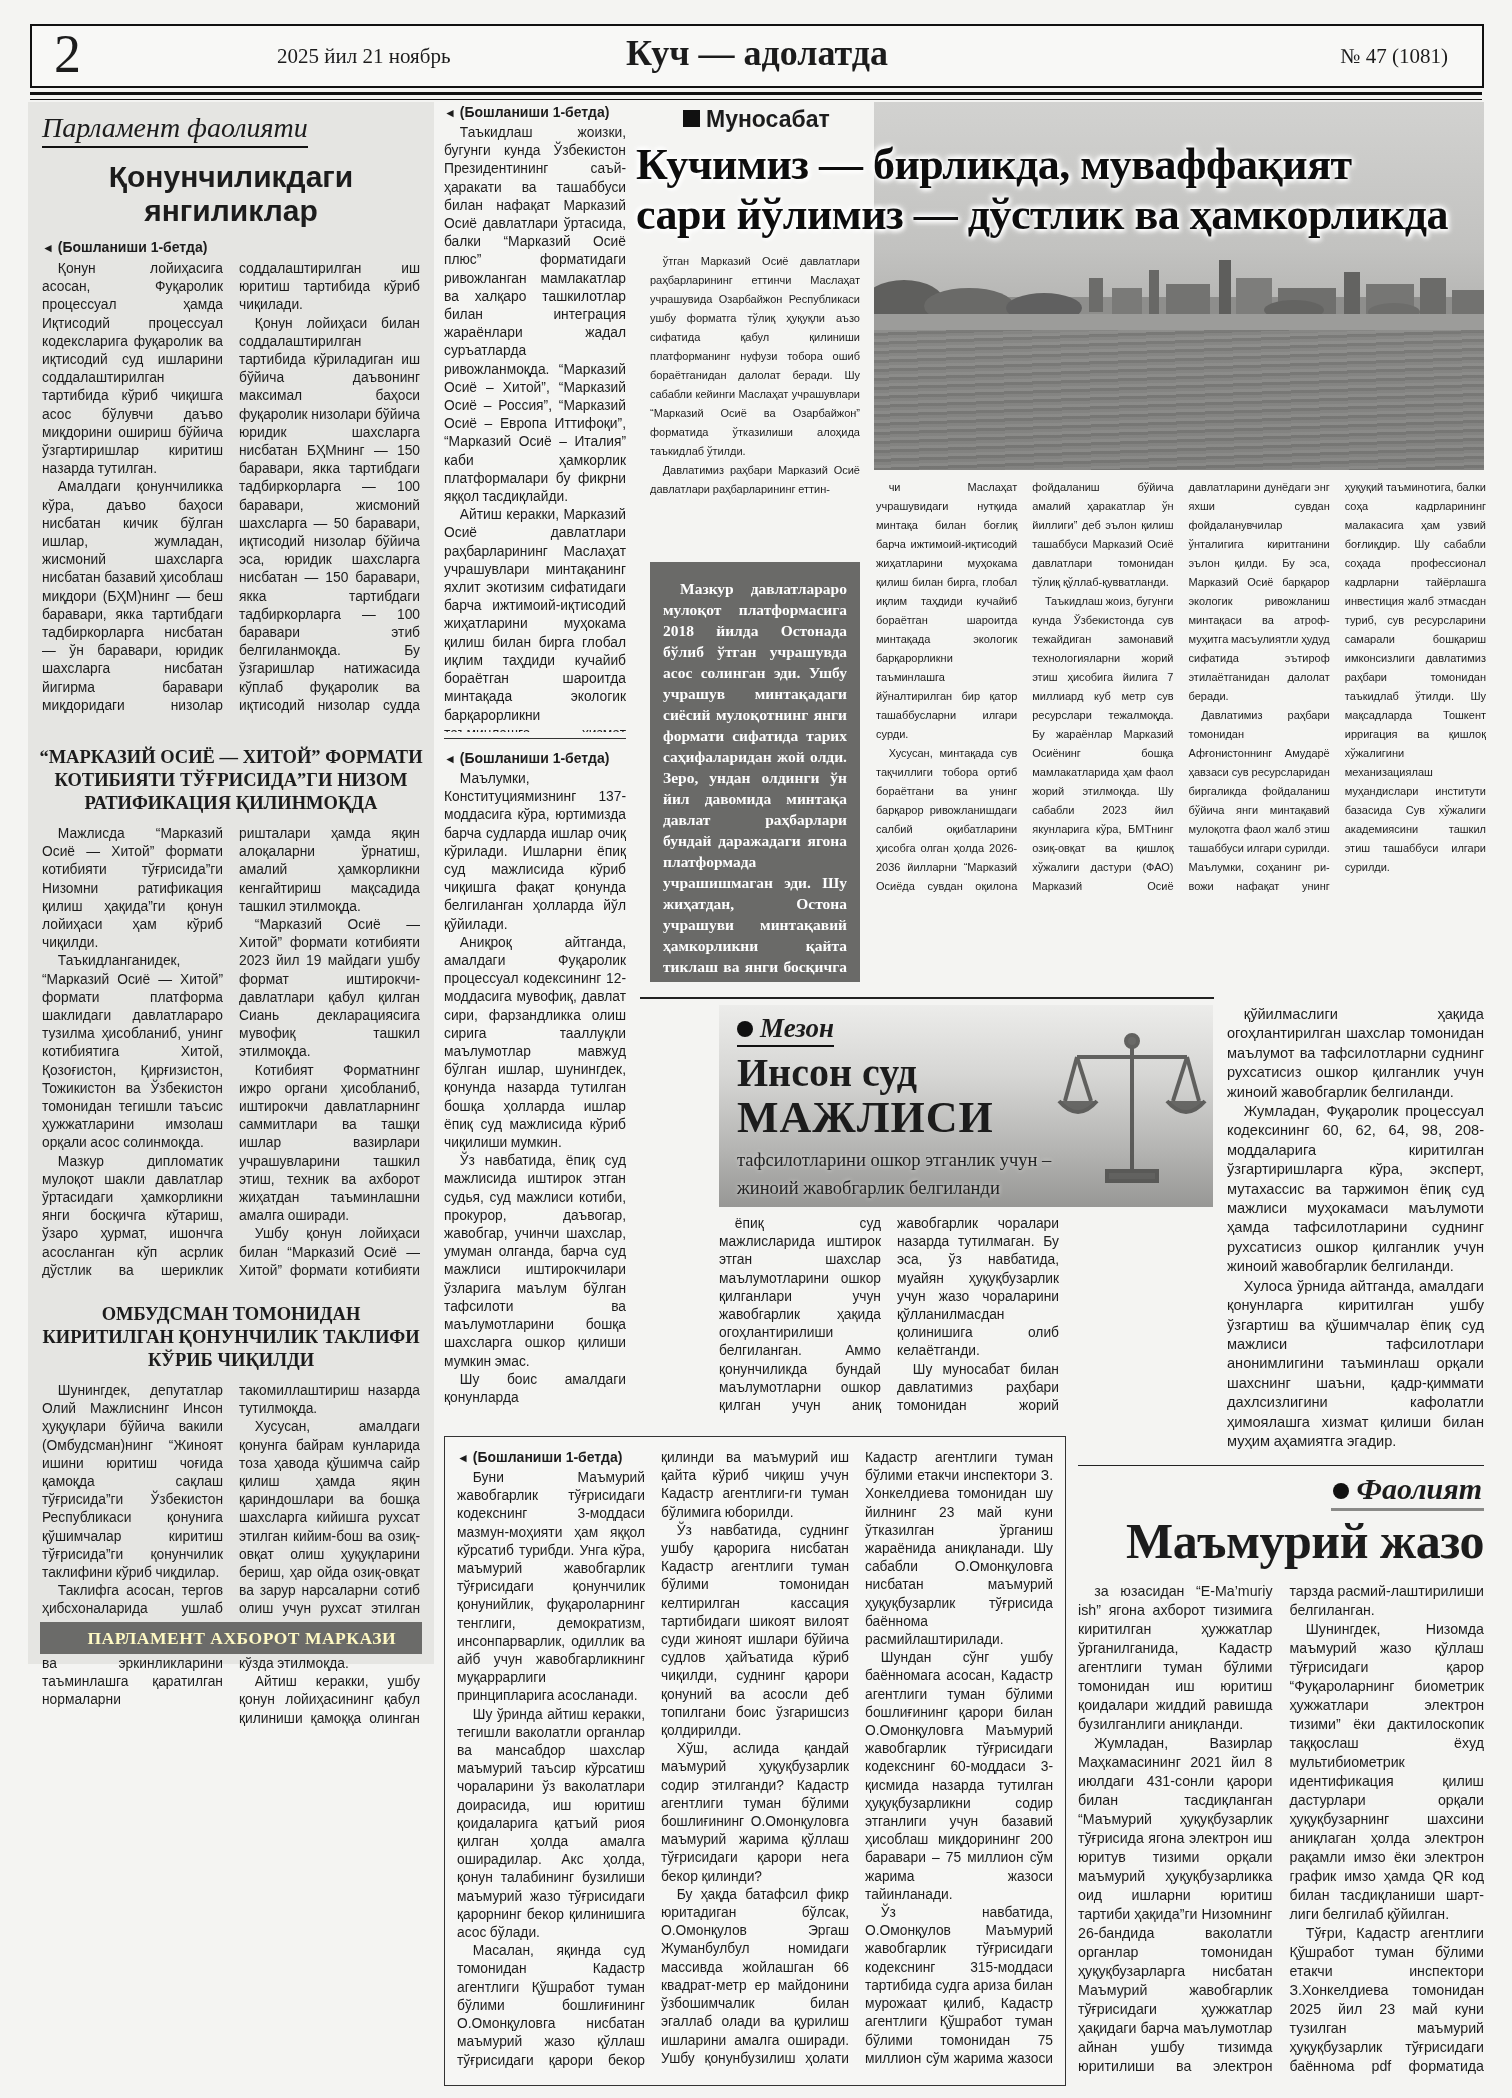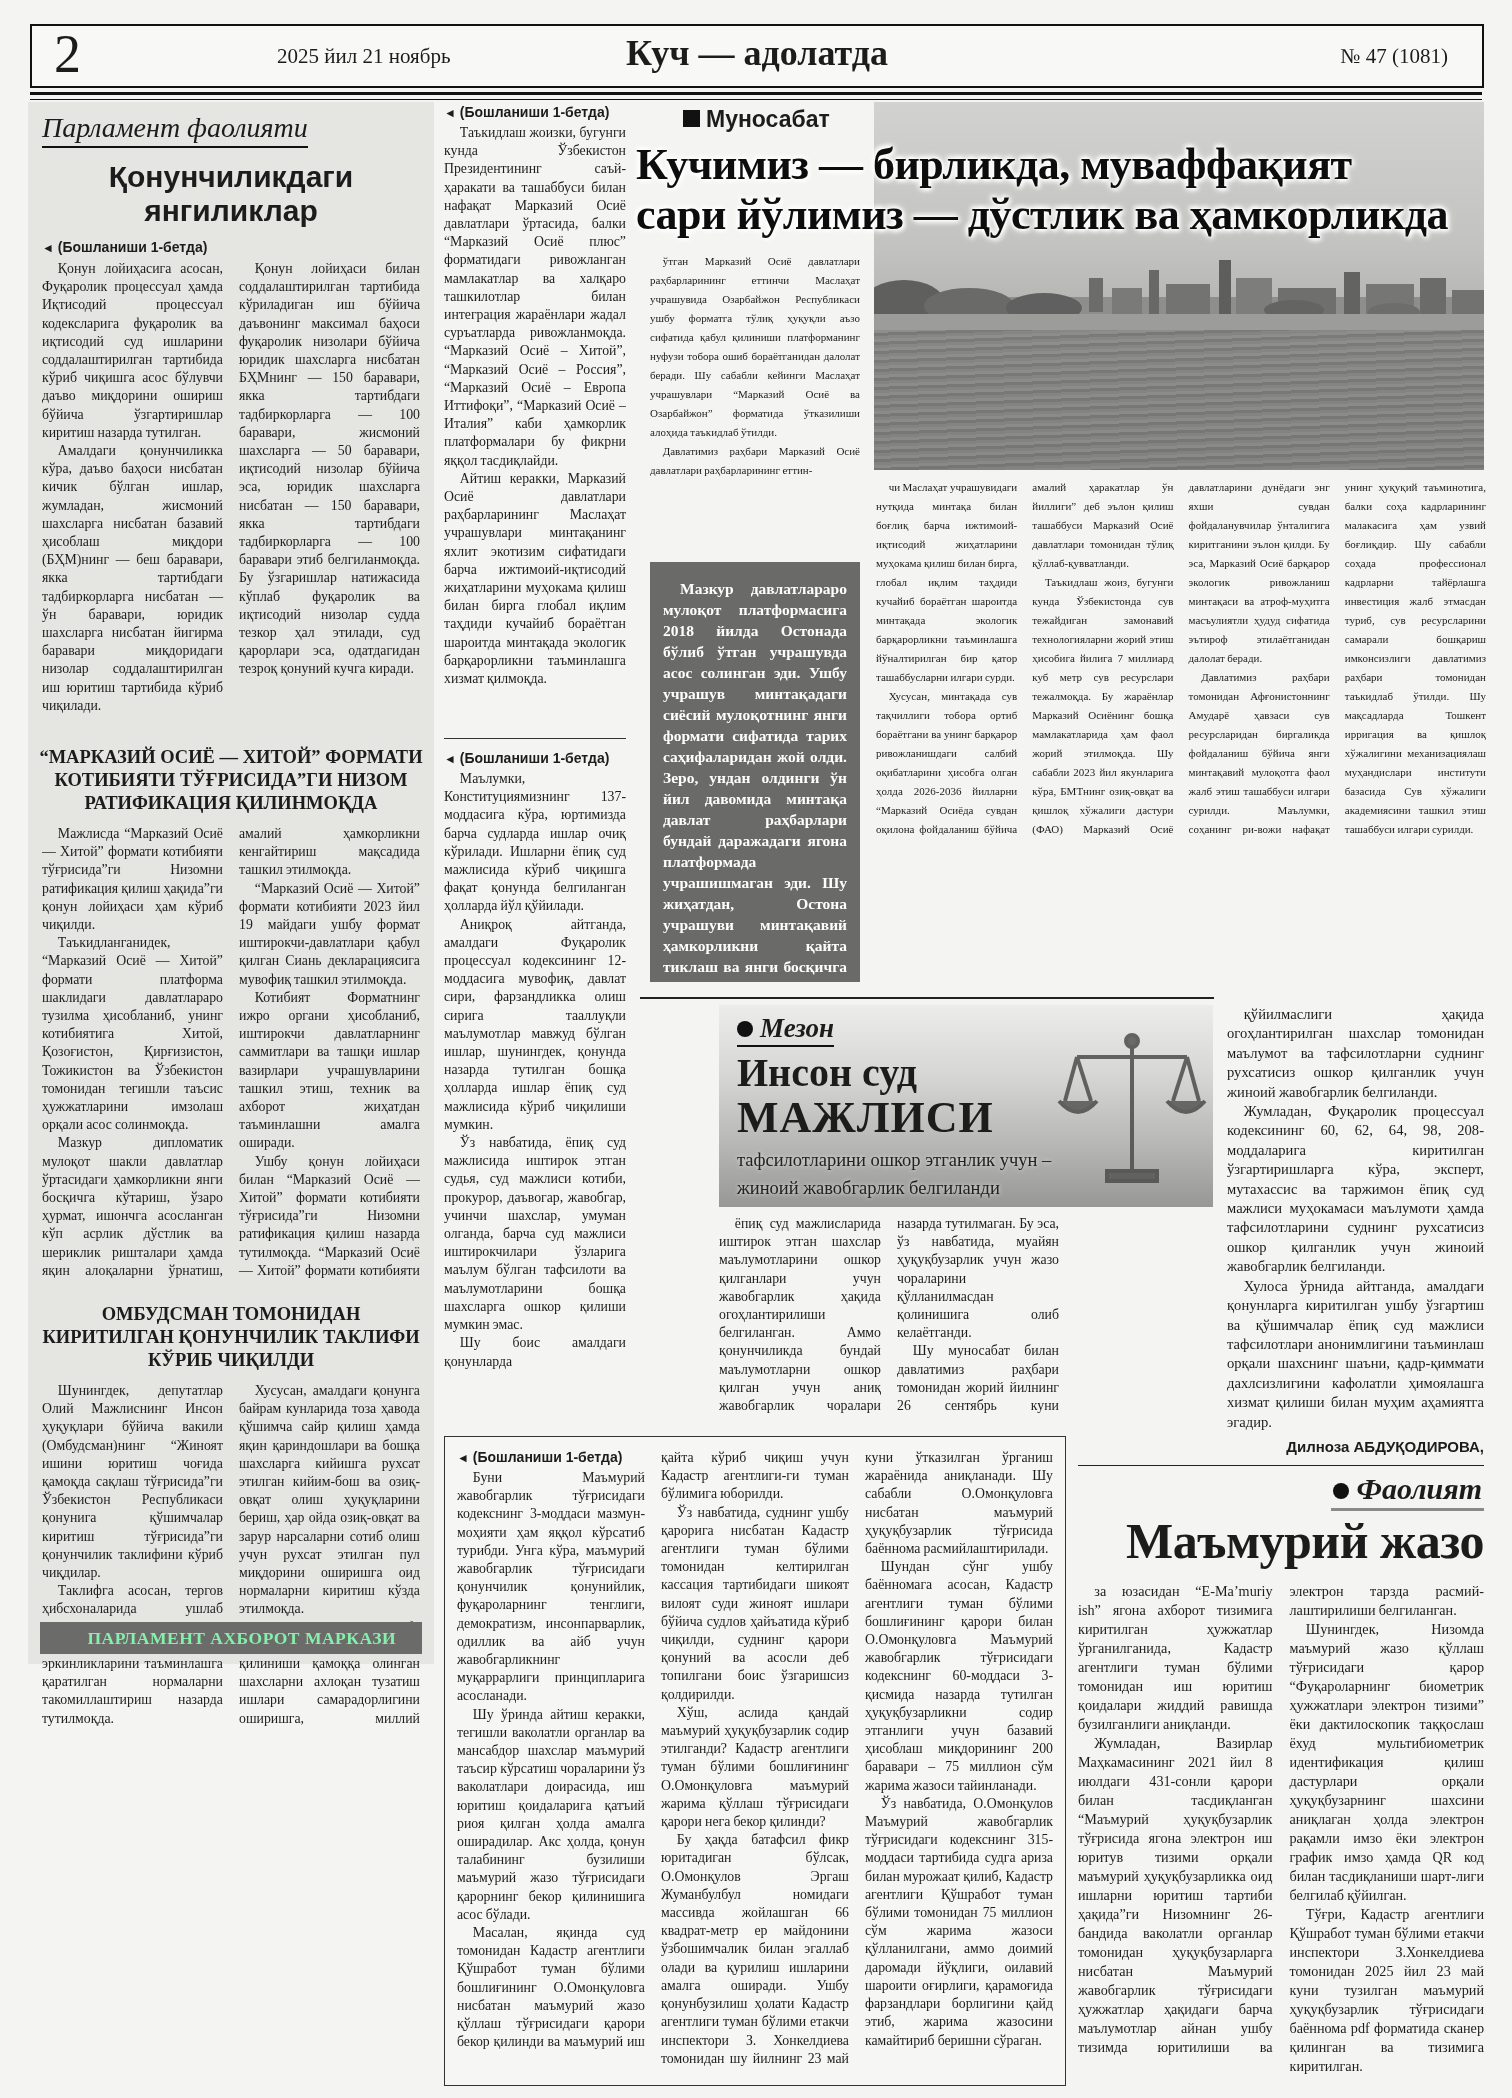--- a/index.html
+++ b/index.html
@@ -11,37 +11,37 @@
   .pagenum{font-family:"Liberation Serif",serif;font-size:54px;line-height:54px;
     padding:0 26px 4px 22px;font-weight:400;}
   .pub-date{font-family:"Liberation Serif",serif;font-size:21px;margin-left:170px;}
   .mast-title{font-family:"Liberation Serif",serif;font-weight:bold;font-size:36px;
     position:absolute;left:0;right:0;text-align:center;top:6px;}
   .issue-no{font-family:"Liberation Serif",serif;font-size:21px;position:absolute;right:34px;}
   .top-rule{position:absolute;left:30px;width:1452px;height:0;border-top:3.5px solid #111;top:92px;}
   .top-rule2{position:absolute;left:30px;width:1452px;height:0;border-top:1.5px solid #111;top:99px;}
   
   .body-text p{margin:0;text-indent:1.15em;font-size:13.8px;line-height:18.2px;
-    text-align:justify;word-spacing:-0.3px;font-family:Liberation Serif, serif;}
+    text-align:justify;word-spacing:-0.3px;}
   .cont-label{font-weight:bold;font-size:14px;margin:0 0 4px 0;}
   .tri{font-size:12px;}
   
   .gray-panel{position:absolute;left:28px;top:102px;width:406px;height:1562px;
     background:#e5e5e2;padding:0;box-sizing:border-box;}
   .sec-parl{font-family:"Liberation Serif",serif;font-style:italic;font-size:28px;
     display:inline-block;border-bottom:2.5px solid #111;margin:10px 0 0 14px;padding-bottom:2px;}
   .h-art1{font-weight:bold;font-size:30px;line-height:34px;text-align:center;margin:12px 8px 10px 8px;}
   .gp-body{column-count:2;column-gap:16px;margin:0 14px;overflow:hidden;}
   .gp-b1{height:470px;}
   .gp-h2{font-family:"Liberation Serif",serif;font-weight:bold;font-size:18.5px;line-height:23px;
     text-align:center;margin:16px 10px 10px 10px;}
   .gp-b2{height:462px;}
   .gp-b3{height:356px;}
   .gp-footer{position:absolute;left:12px;right:12px;bottom:10px;height:32px;background:#6b6b69;
-    color:#86efac;font-family:"Liberation Serif",serif;font-weight:bold;font-size:17.5px;
+    color:#fef9c3;font-family:"Liberation Serif",serif;font-weight:bold;font-size:17.5px;
     display:flex;align-items:center;justify-content:flex-end;padding-right:26px;letter-spacing:.5px;}
   
   .colB1{position:absolute;left:444px;top:104px;width:182px;height:628px;overflow:hidden;}
   .ruleB{position:absolute;left:444px;top:738px;width:182px;border-top:1.5px solid #333;}
   .colB2{position:absolute;left:444px;top:750px;width:182px;height:676px;overflow:hidden;}
   
   .lbl-munosabat{position:absolute;left:640px;top:106px;font-weight:bold;font-size:23px;padding-left:43px;}
   .sq{display:inline-block;width:17px;height:17px;background:#111;margin-right:6px;}
   .photo{position:absolute;left:874px;top:102px;width:610px;height:368px;overflow:hidden;
     background:linear-gradient(180deg,#d2d2d0 0%,#c2c2c0 40%,#b3b3b1 58%,#a6a6a4 60%,#9d9d9b 62%,#8a8a88 75%,#7a7a78 100%);}

